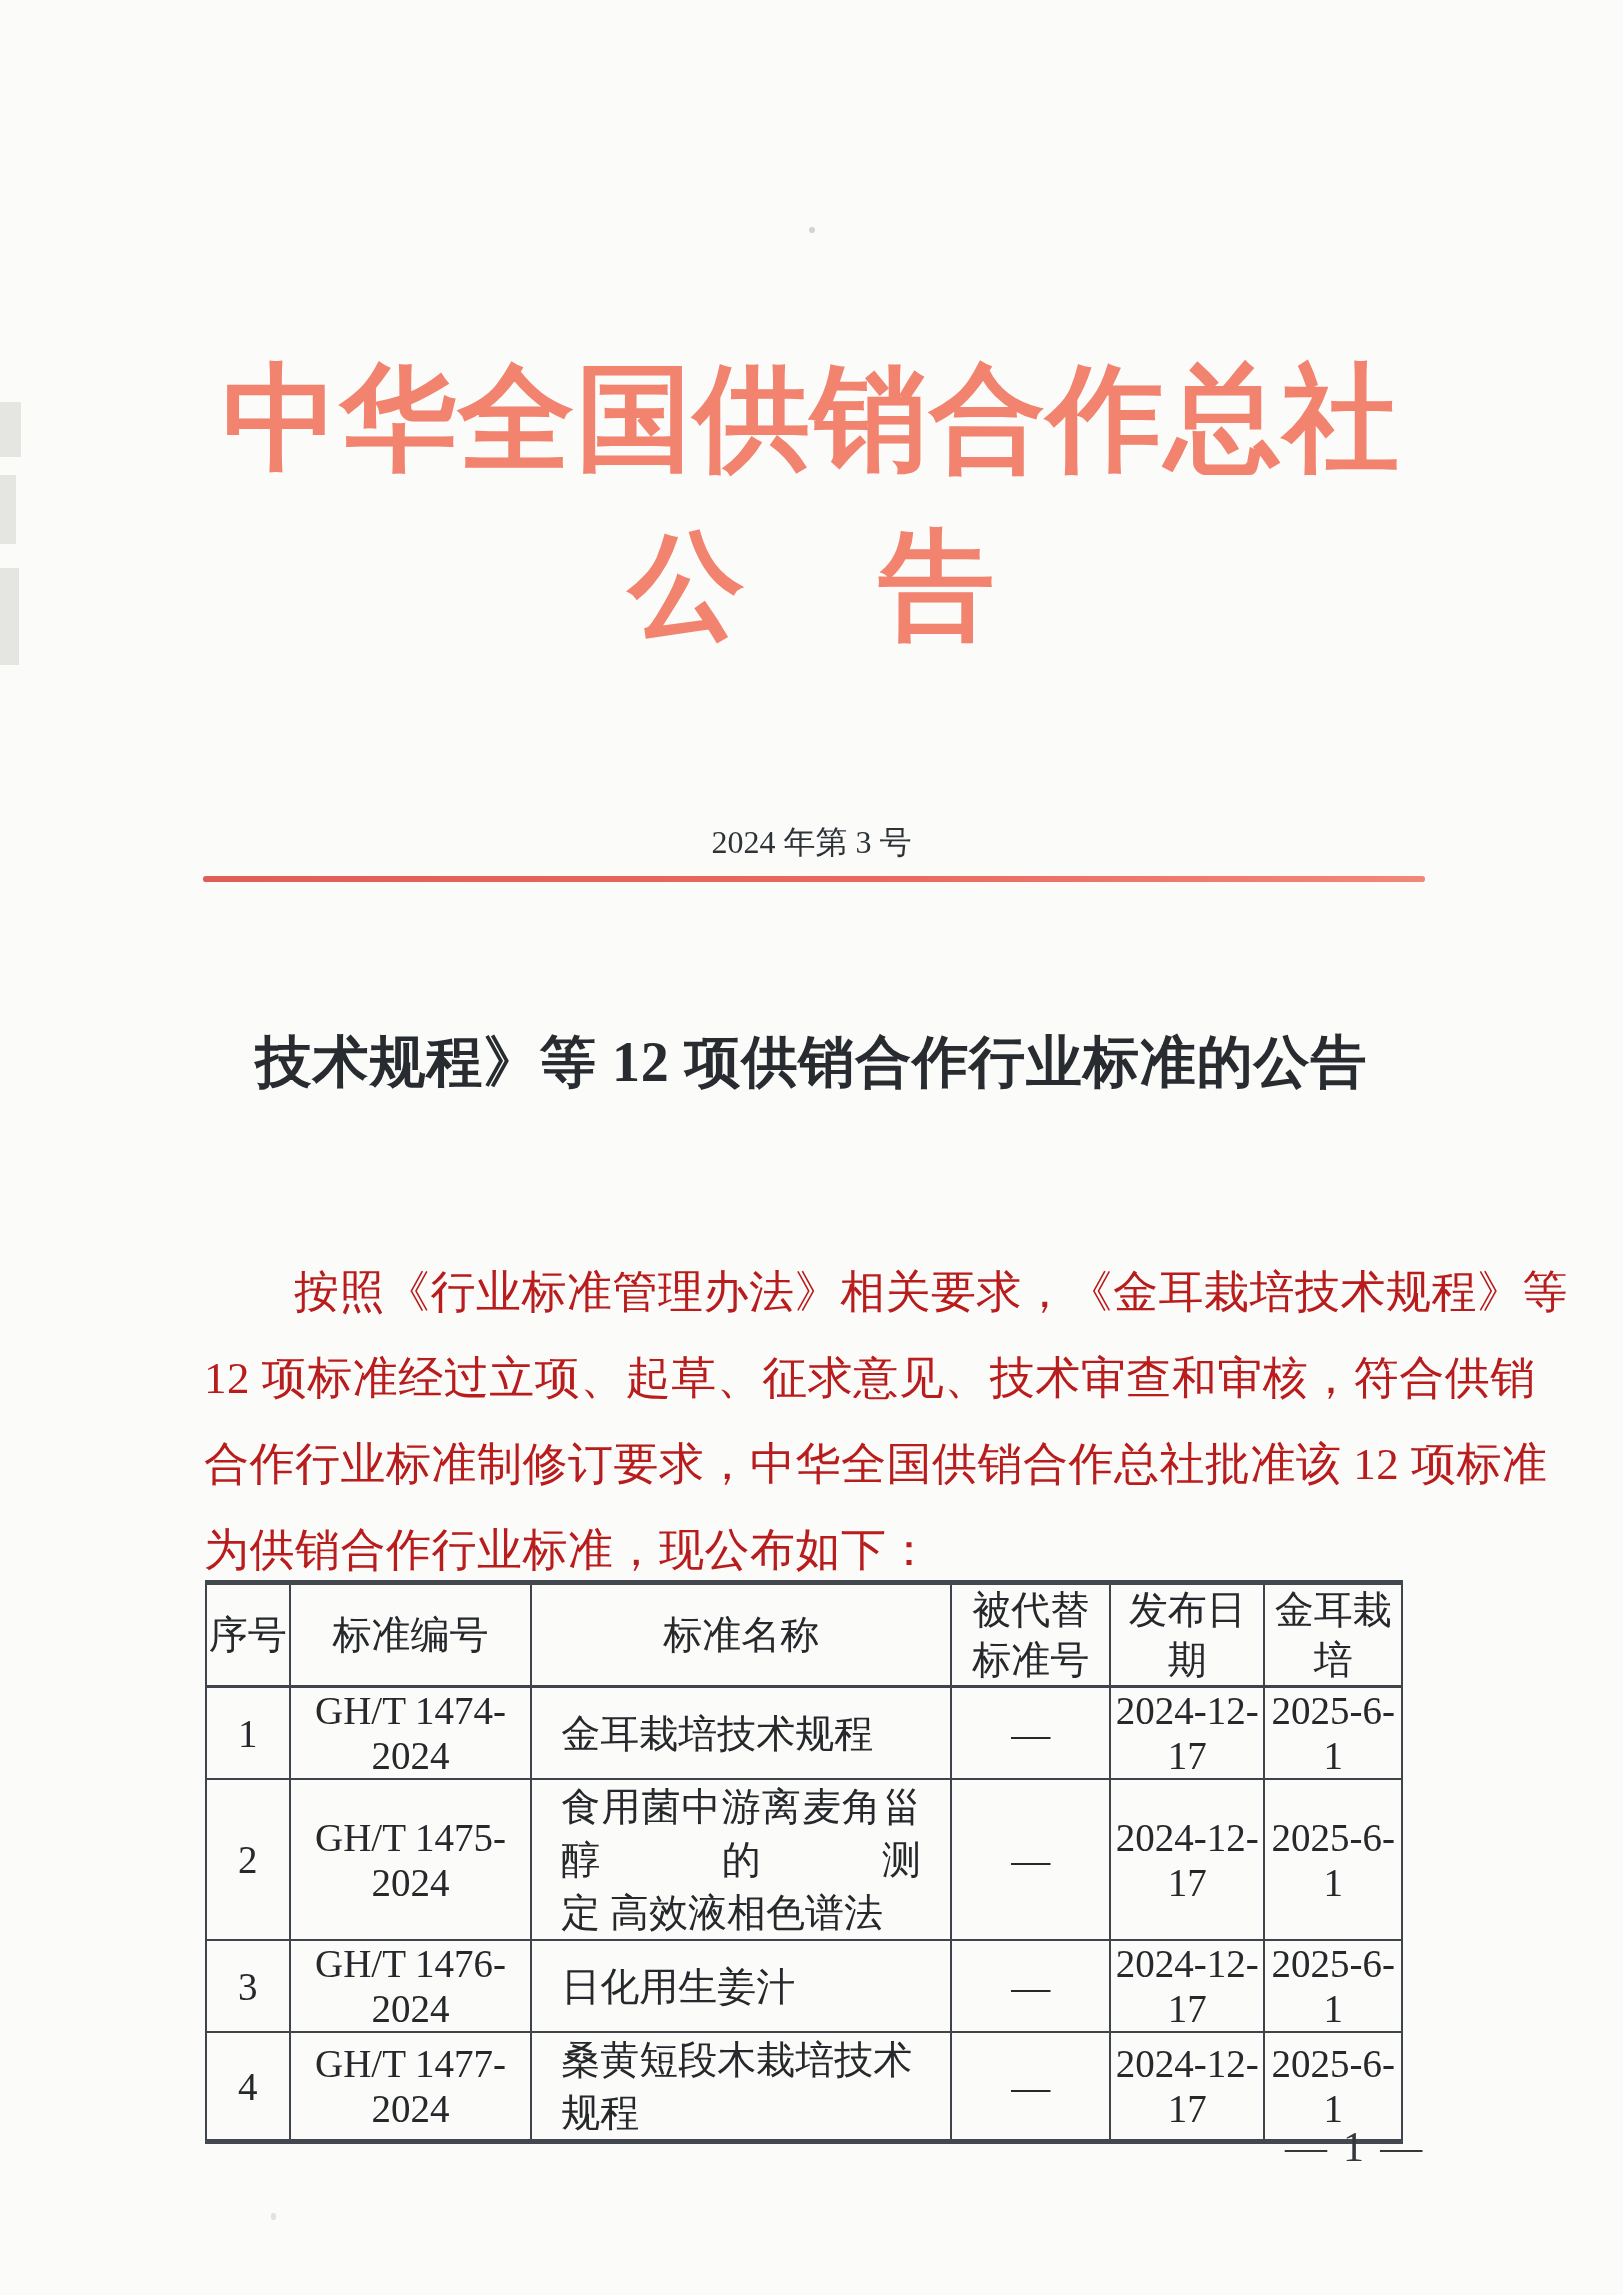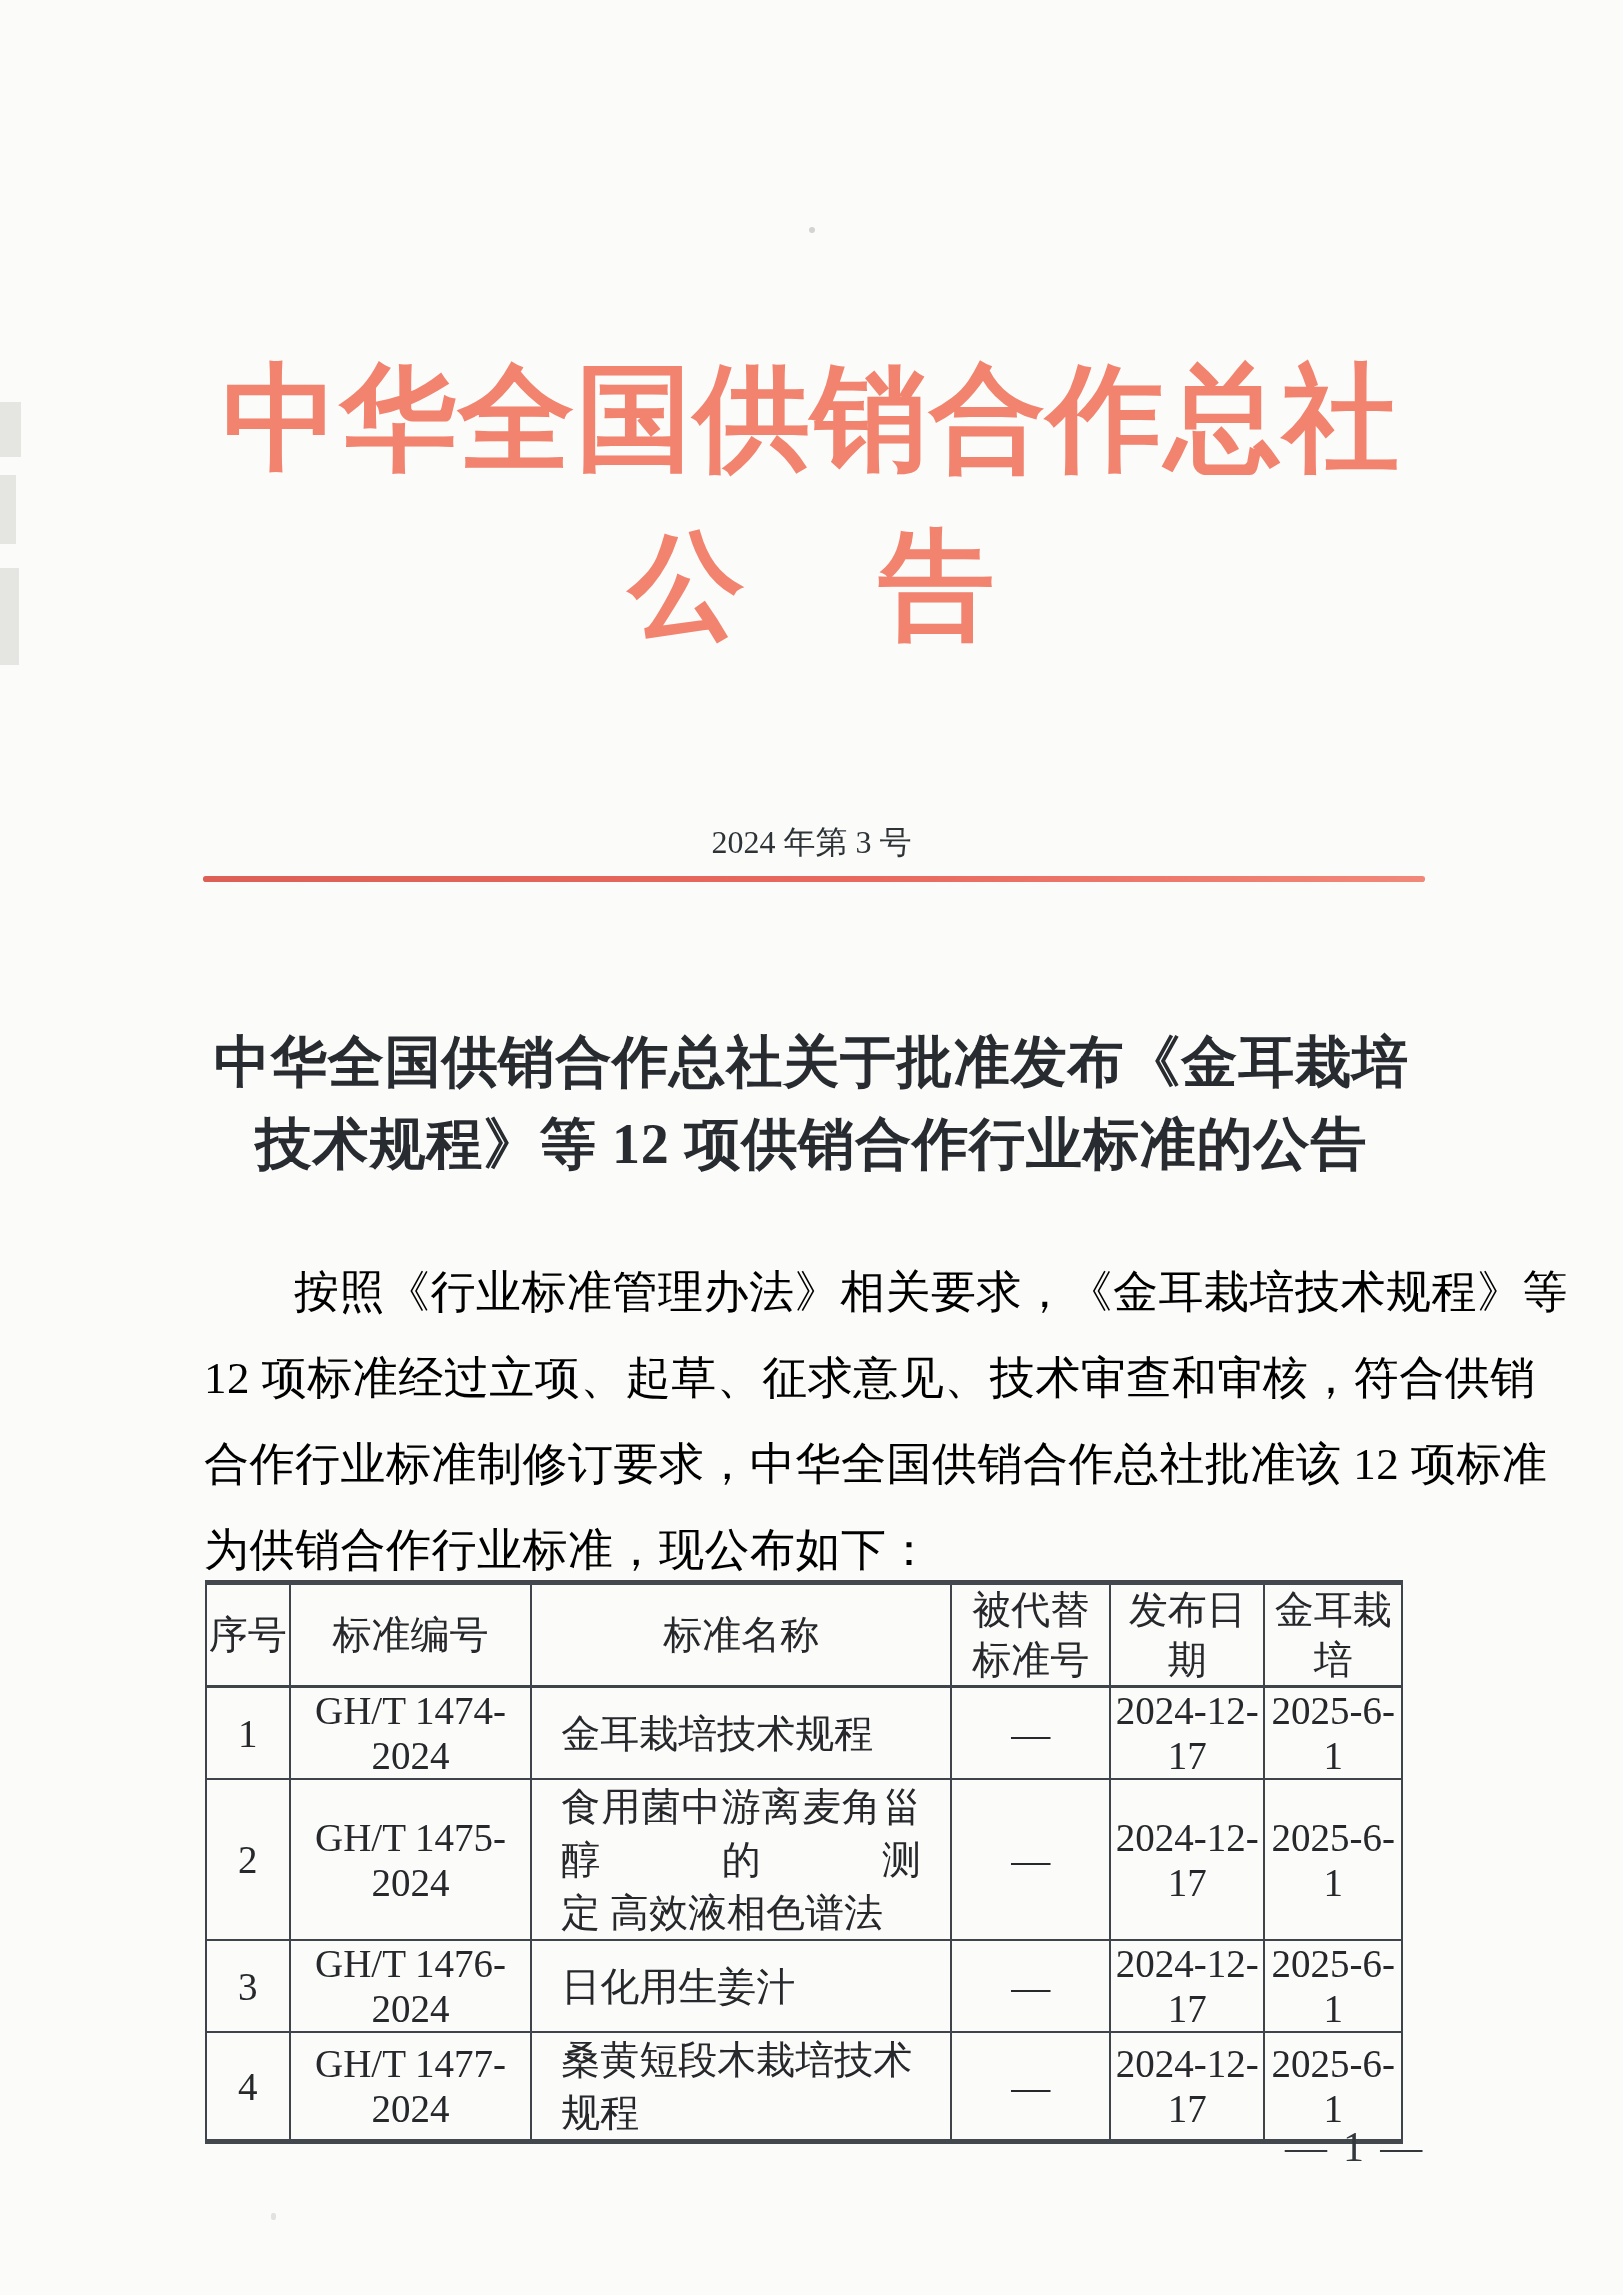--- a/index.html
+++ b/index.html
@@ -47,21 +47,21 @@
   
   .heading{
     position:absolute;left:0;top:1021px;width:100%;
     text-align:center;font-weight:700;color:#282c30;
     font-size:56px;line-height:82px;letter-spacing:0.9px;
   }
 
   
   .para{
     position:absolute;left:204px;top:1249px;width:1222px;
-    font-size:45px;line-height:86px;color:#000000;letter-spacing:0.5px;
+    font-size:45px;line-height:86px;color:#b91c1c;letter-spacing:0.5px;
   }
   .para .pline{white-space:nowrap;}
   .para .pline.indent{padding-left:90px;}
 
   
   .std-table{
     position:absolute;left:205px;top:1580px;width:1198px;
     border-collapse:collapse;table-layout:fixed;
     font-size:39px;color:#26282c;
   }
@@ -108,21 +108,20 @@
       <span>公</span>
       <span>告</span>
     </div>
   </div>
 
   <div class="doc-number">2024 年第 3 号</div>
 
   <div class="red-rule"></div>
 
   <div class="heading">
-    <div>中华全国供销合作总社关于批准发布《金耳栽培</div>
     <div>技术规程》等 12 项供销合作行业标准的公告</div>
   </div>
 
   <div class="para">
     <div class="pline indent">按照《行业标准管理办法》相关要求，《金耳栽培技术规程》等</div>
     <div class="pline">12 项标准经过立项、起草、征求意见、技术审查和审核，符合供销</div>
     <div class="pline">合作行业标准制修订要求，中华全国供销合作总社批准该 12 项标准</div>
     <div class="pline">为供销合作行业标准，现公布如下：</div>
   </div>
 

